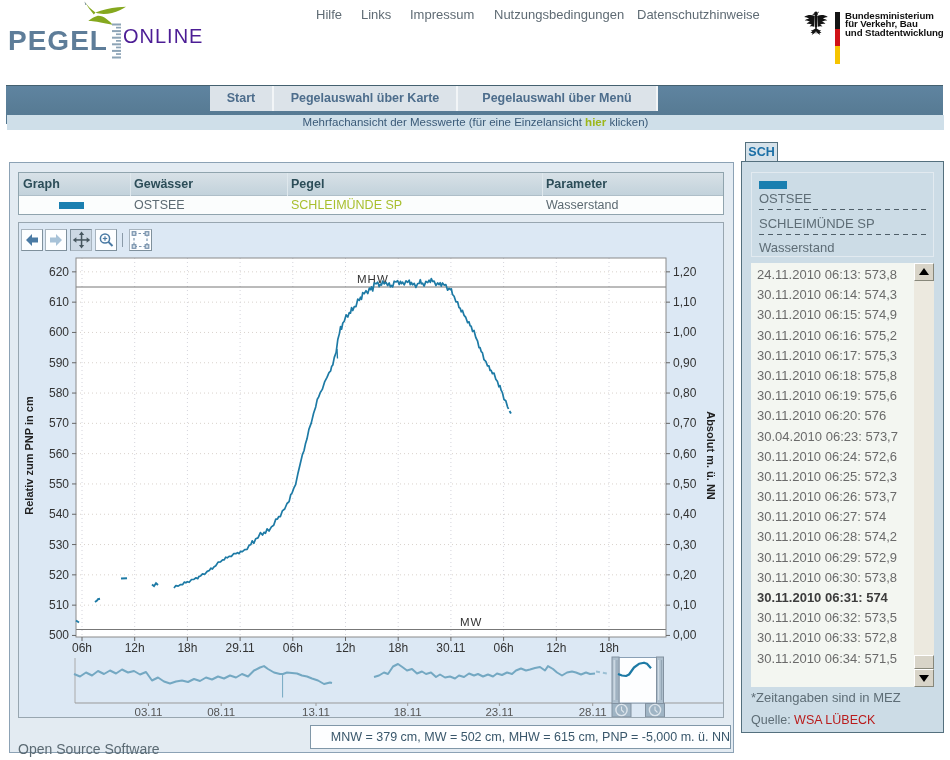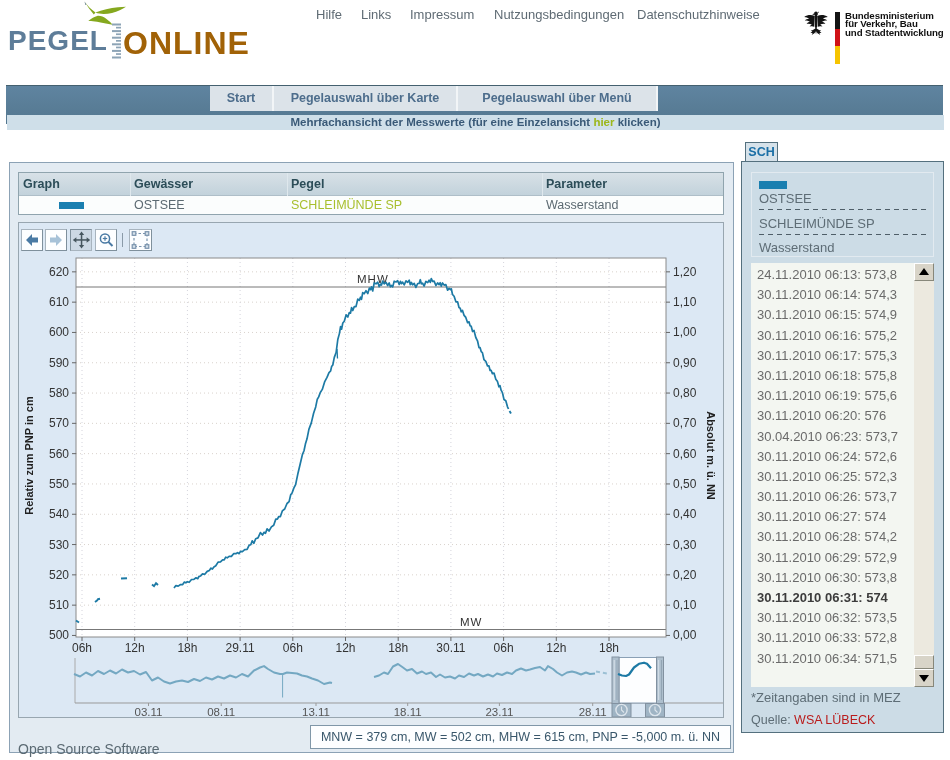--- a/index.html
+++ b/index.html
@@ -1,43 +1,43 @@
 <!DOCTYPE html>
 <html><head><meta charset="utf-8">
 <style>
 *{margin:0;padding:0;box-sizing:border-box}
 body{width:950px;height:760px;position:relative;background:#fff;font-family:"Liberation Sans",sans-serif;overflow:hidden}
 .abs{position:absolute}
 
 #logo-pegel{left:8px;top:25px;font-size:28px;font-weight:bold;color:#5e7d99;letter-spacing:1px}
-#logo-online{left:123px;top:25px;font-size:32px;font-weight:700;color:#a16207;letter-spacing:1px}
+#logo-online{left:123px;top:25px;font-size:20px;font-weight:400;color:#4c1d95;letter-spacing:1px}
 #topmenu{left:0;top:7px;width:770px;font-size:13px;color:#5f6b74}
 #topmenu span{position:absolute;top:0}
 
 #bmvtext{left:845px;top:12px;font-size:9.7px;font-weight:bold;line-height:8.4px;color:#111;letter-spacing:-0.1px;white-space:nowrap}
 
 #navbar{left:6px;top:85px;width:937px;height:39px;background:linear-gradient(#5f84a0,#54778f);border-top:1px solid #44606f}
 .navdark{position:absolute;top:0;height:25px}
 .tab{position:absolute;top:0;height:25px;background:#dce3e9;color:#4d6d8c;font-weight:bold;font-size:12.5px;text-align:center;line-height:24px;border-left:2px solid #f2f5f7}
-#subbar{left:7px;top:115px;width:937px;height:15px;background:#cfdfe9;font-size:11.5px;font-weight:bold;color:#3a5a78;text-align:center;line-height:15px}
+#subbar{left:7px;top:115px;width:937px;height:15px;background:#cfdfe9;font-size:11.5px;font-weight:normal;color:#3a5a78;text-align:center;line-height:15px}
 #subbar b{color:#9cb71a}
 
 #mainpanel{left:9px;top:162px;width:725px;height:591px;background:#e3ebf2;border:1px solid #8ca2b5}
 #tablebox{left:18px;top:172px;width:706px;height:43px;border:1px solid #90a4ae;background:#fbfdfd}
 #thead{position:absolute;left:0;top:0;width:704px;height:23px;background:linear-gradient(#d8e1e7,#c2d2db);border-bottom:1px solid #aebec8}
 #thead span,#trow span{position:absolute;top:4px;font-size:12.5px}
 #thead span{color:#2c4d58;font-weight:bold}
 #trow{position:absolute;left:0;top:23px;width:704px;height:18px}
 #trow span{color:#5c6a72;top:2px}
 
 #chartpanel{left:18px;top:222px;width:706px;height:496px;border:1px solid #98a6b0;background:#dce8f4}
 .tbtn{position:absolute;top:229px;width:22px;height:22px;background:#fdfeff;border:1px solid #a8b4be;border-right-color:#7f909c;border-bottom-color:#7f909c}
 
 #oss{left:18px;top:741px;font-size:14px;color:#5b6a73}
-#infobox{left:310px;top:725px;width:421px;height:24px;border:1px solid #8097a8;background:#fdfeff;font-size:12.5px;color:#39576b;text-align:center;line-height:22px}
+#infobox{left:310px;top:725px;width:421px;height:24px;border:1px solid #8097a8;background:#fdfeff;font-size:12.5px;color:#39576b;text-align:right;line-height:22px}
 
 #schtab{left:745px;top:142px;width:33px;height:20px;background:#d6e2ea;border:1px solid #54707e;border-bottom:none;color:#1b6fa6;font-weight:bold;font-size:12.5px;line-height:19px;text-align:center}
 #rpanel{left:741px;top:161px;width:203px;height:572px;background:#ccdce6;border:1px solid #54707e}
 #legend{position:absolute;left:9px;top:10px;width:183px;height:85px;border:1px solid #e2eaf0;font-size:13px;color:#5e6d76}
 #legend .sw{position:absolute;left:7px;top:8px;width:28px;height:8px;background:#1a7fb0}
 #legend .t1{position:absolute;left:7px;top:18px}
 #legend .t2{position:absolute;left:7px;top:43px}
 #legend .t3{position:absolute;left:7px;top:67px}
 #legend .d1,#legend .d2{position:absolute;left:7px;width:168px;height:1px;background:repeating-linear-gradient(90deg,#4e5e68 0,#4e5e68 5px,transparent 5px,transparent 9px)}
 #legend .d1{top:36px}

